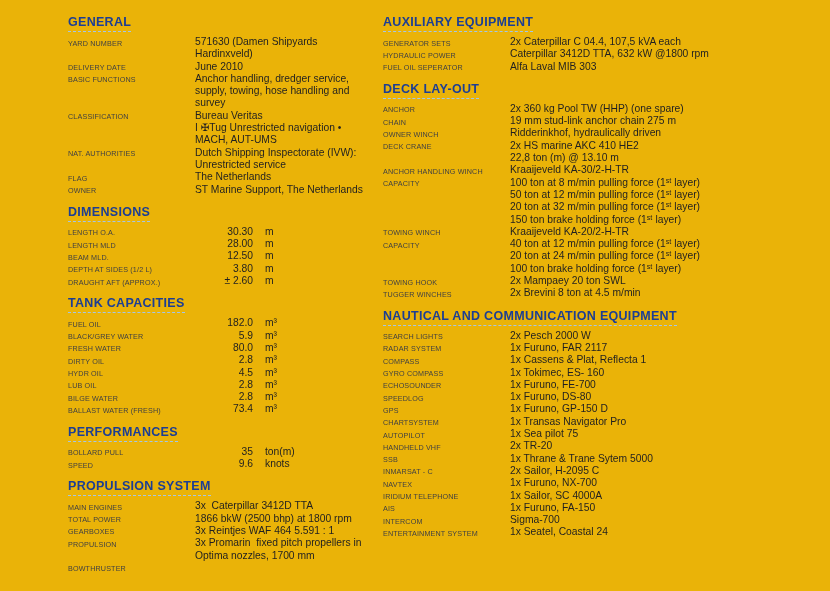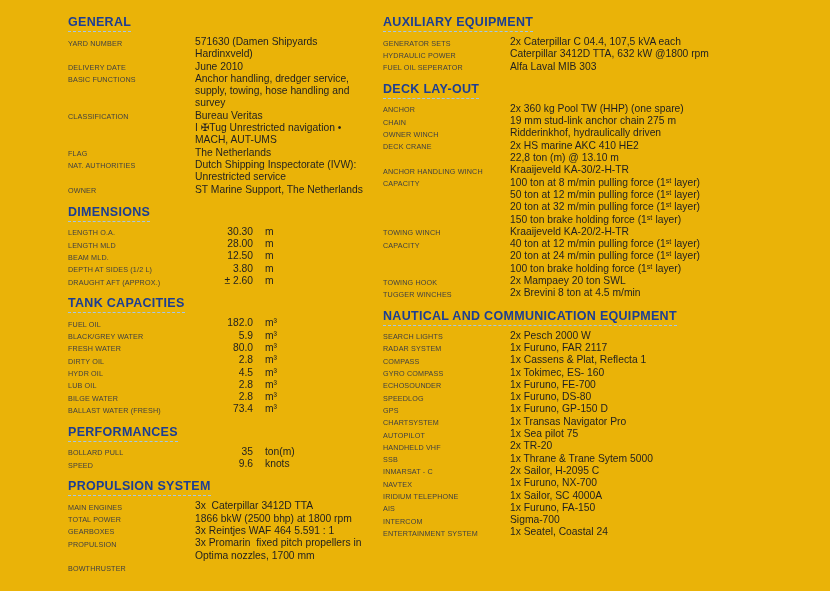--- a/index.html
+++ b/index.html
@@ -84,27 +84,27 @@
 supply, towing, hose handling and
 survey</span>
         </div>
         <div class="spec-row">
           <span class="spec-label">CLASSIFICATION</span>
           <span class="spec-value">Bureau Veritas
 I ✠Tug Unrestricted navigation •
 MACH, AUT-UMS</span>
         </div>
         <div class="spec-row">
-          <span class="spec-label">FLAG</span>
-          <span class="spec-value">The Netherlands</span>
-        </div>
-        <div class="spec-row">
           <span class="spec-label">NAT. AUTHORITIES</span>
           <span class="spec-value">Dutch Shipping Inspectorate (IVW):
 Unrestricted service</span>
+        </div>
+        <div class="spec-row">
+          <span class="spec-label">FLAG</span>
+          <span class="spec-value">The Netherlands</span>
         </div>
         <div class="spec-row">
           <span class="spec-label">OWNER</span>
           <span class="spec-value">ST Marine Support, The Netherlands</span>
         </div>
       </section>
       <section class="section numeric">
         <h2 class="section-title">DIMENSIONS</h2>
         <div class="spec-row">
           <span class="spec-label">LENGTH O.A.</span>

